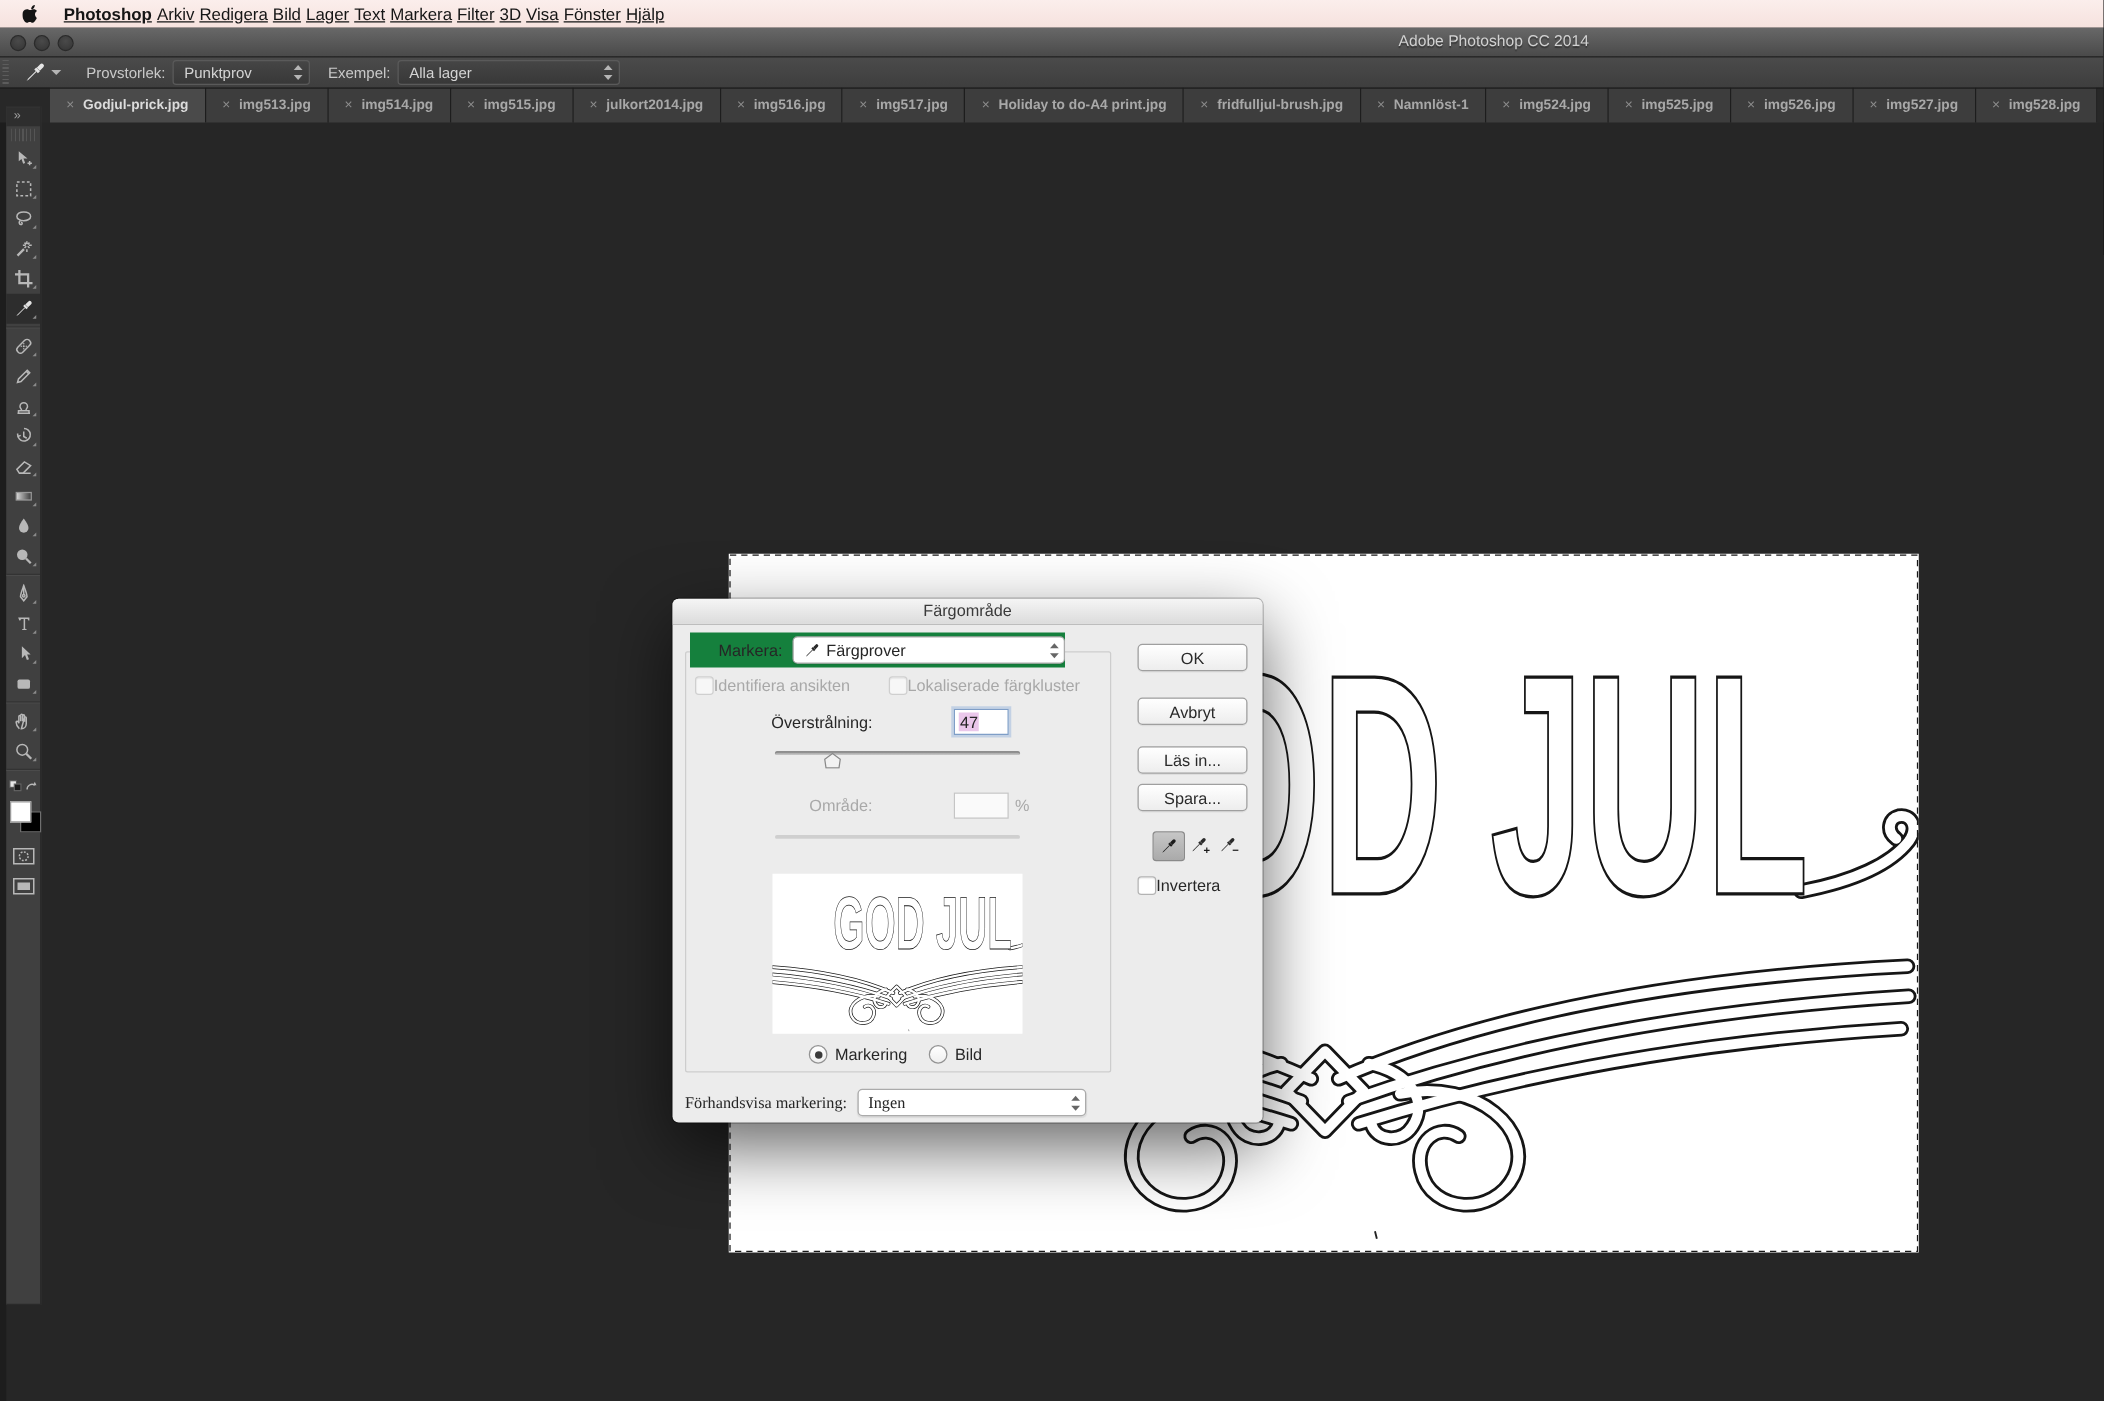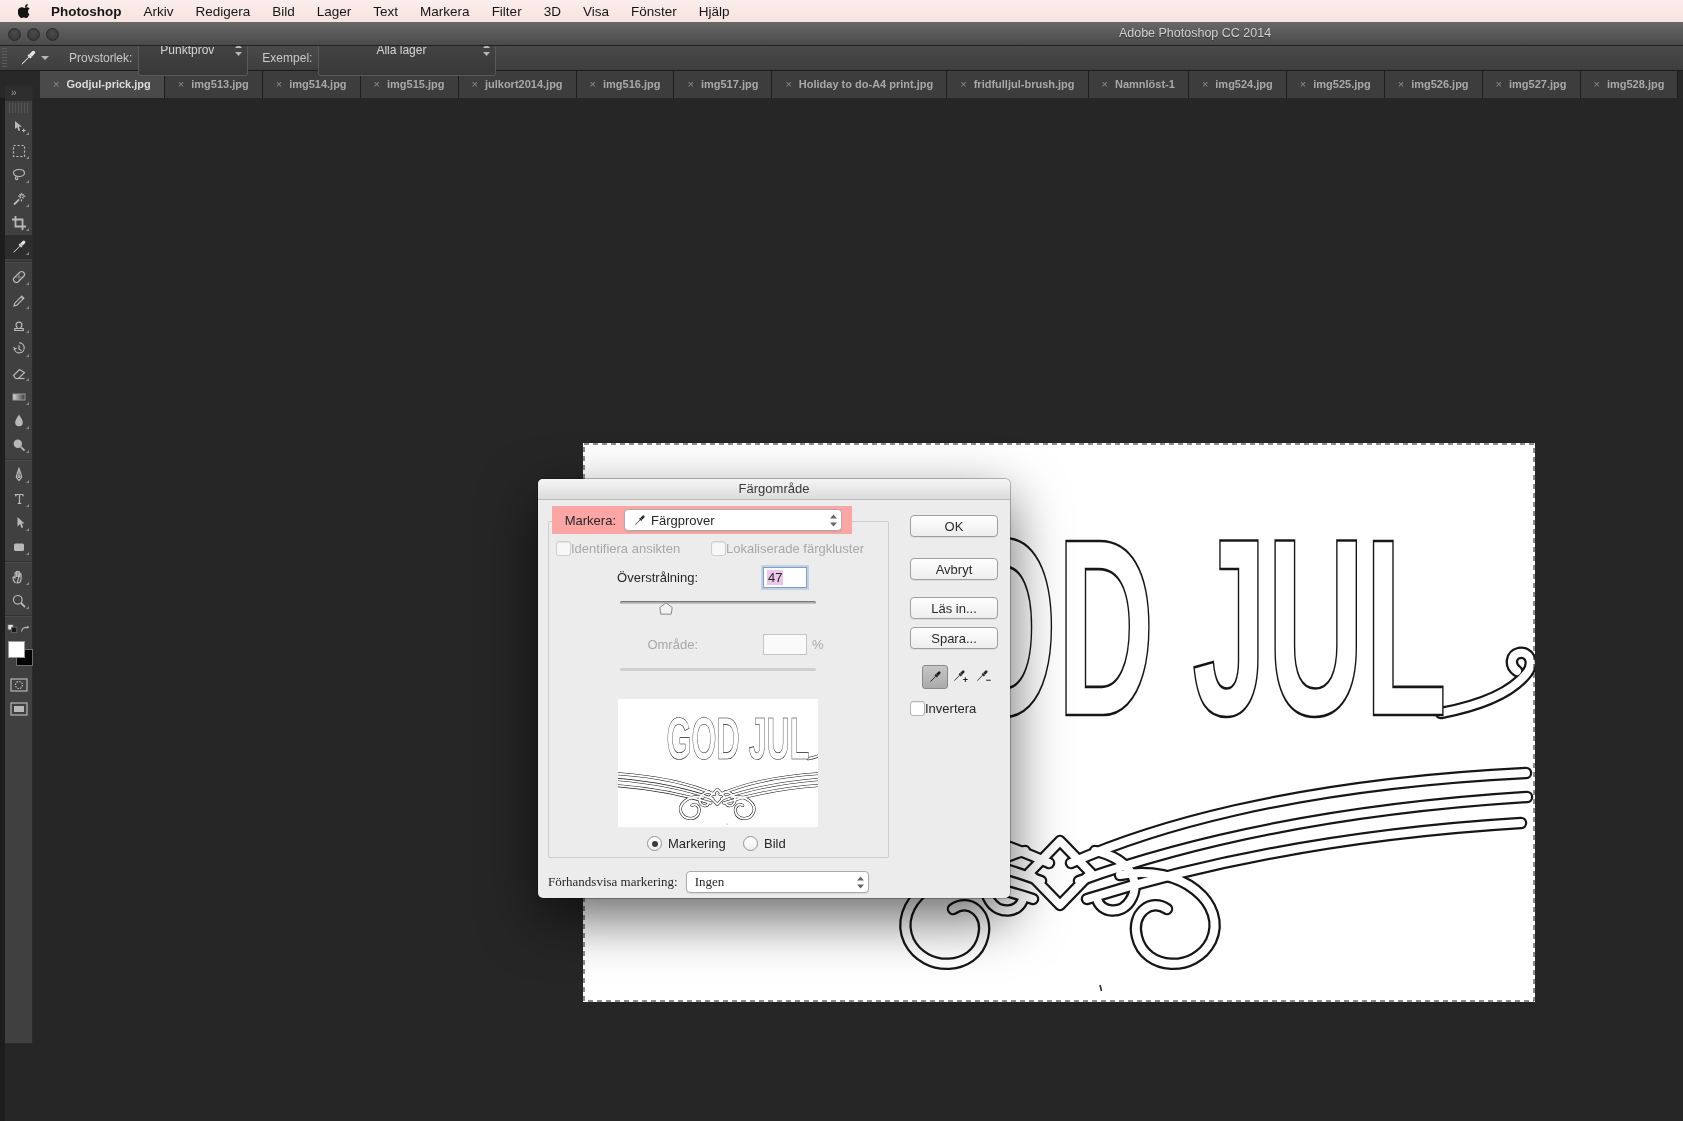--- a/index.html
+++ b/index.html
@@ -4,21 +4,21 @@
 <style>
   html,body{margin:0;padding:0;background:#111;}
   .app{position:relative;width:1683px;height:1121px;overflow:hidden;
        font-family:"Liberation Sans",sans-serif;background:#262626;}
 
   
   .menubar{position:absolute;left:0;top:0;width:100%;height:22px;
     background:linear-gradient(#fbeeec,#f6e2de);display:flex;align-items:center;
     font-size:13.5px;color:#151515;z-index:40;}
   .apple{margin:0 18px 0 18px;display:flex;align-items:center;}
-  .menu-items{display:flex;gap:18px;align-items:center;}
+  .menu-items{display:flex;align-items:center;text-decoration:underline;}
   .menu-item{padding:0 2px;white-space:nowrap;}
   .menu-item.app-name{font-weight:bold;}
 
   
   .titlebar{position:absolute;left:0;top:22px;width:100%;height:23px;
     background:linear-gradient(#686868,#4a4a4a);border-bottom:1px solid #222;z-index:39;}
   .tl{position:absolute;top:6px;width:11px;height:11px;border-radius:50%;
     background:radial-gradient(circle at 50% 35%,#4a4a4a,#343434);border:1px solid #2a2a2a;}
   .tl.c{left:8px}.tl.m{left:27px}.tl.z{left:46px}
   .win-title{position:absolute;left:1000px;width:390px;top:4px;text-align:center;
@@ -29,21 +29,21 @@
     background:linear-gradient(#4b4b4b,#3e3e3e);border-bottom:1px solid #1c1c1c;
     display:flex;align-items:center;color:#c9c9c9;font-size:12px;z-index:38;}
   .grip-v{width:5px;height:20px;margin-left:2px;
     background:repeating-linear-gradient(#5c5c5c 0 1px,transparent 1px 3px);}
   .ob-tool{margin:0 6px 0 12px;display:flex;align-items:center;gap:4px;}
   .caret{width:0;height:0;border-left:4px solid transparent;border-right:4px solid transparent;
     border-top:4px solid #b5b5b5;}
   .ob-label{margin:0 6px 0 14px;}
   .dd-dark{position:relative;background:linear-gradient(#454545,#383838);
     border:1px solid #5a5a5a;border-radius:3px;height:18px;display:flex;align-items:center;
-    color:#d4d4d4;padding:0 20px 16px 8px;justify-content:center;}
+    color:#d4d4d4;padding:0 20px 0 8px;}
   .dd-dark.w1{width:80px}.dd-dark.w2{width:148px}
   .stepper{position:absolute;right:4px;top:2px;}
 
   
   .tabbar{position:absolute;left:0;top:70px;width:100%;height:28px;background:#282828;
     display:flex;align-items:stretch;padding-left:40px;box-sizing:border-box;z-index:10;}
   .tab{display:flex;align-items:center;gap:7px;padding:0 13px;background:#3d3d3d;
     border-right:1px solid #1d1d1d;font-size:11px;font-weight:bold;color:#a8a8a8;
     white-space:nowrap;}
   .tab .close{color:#8d8d8d;font-size:11px;font-weight:normal;}
@@ -86,22 +86,22 @@
 
   
   .dialog{position:absolute;left:538px;top:479px;width:472px;height:419px;background:#ececec;
     border-radius:5px;box-shadow:0 20px 55px rgba(0,0,0,.6),0 0 0 1px rgba(0,0,0,.25);
     z-index:30;font-size:13px;color:#262626;}
   .dlg-title{position:absolute;left:0;top:0;right:0;height:20px;border-radius:5px 5px 0 0;
     background:linear-gradient(#f5f5f5,#dcdcdc);border-bottom:1px solid #bdbdbd;
     text-align:center;line-height:20px;font-size:13px;color:#3a3a3a;}
   .fieldset{position:absolute;left:10px;top:42px;width:341px;height:337px;
     border:1px solid #cdcdcd;border-radius:2px;box-sizing:border-box;}
-  .row-markera{position:absolute;left:14px;top:27px;width:300px;height:28px;background:#fca5a5;
-    display:flex;align-items:center;z-index:2;}
+  .row-markera{position:absolute;left:14px;top:27px;width:300px;height:28px;background:#15803d;
+    display:flex;align-items:center;z-index:2;justify-content:flex-end;}
   .lab-markera{width:64px;text-align:right;margin-right:8px;}
   .dd-light{position:relative;background:#fff;border:1px solid #ababab;border-radius:4px;
     height:22px;box-sizing:border-box;display:flex;align-items:center;gap:5px;
     padding:0 18px 0 8px;box-shadow:0 1px 1px rgba(0,0,0,.08);}
   .dd-light .stepper{right:3px;top:3px;}
   .check{position:absolute;display:flex;align-items:center;gap:0;}
   .cbox{width:13px;height:13px;background:#fff;border:1px solid #b3b3b3;border-radius:3px;
     box-shadow:inset 0 1px 1px rgba(0,0,0,.08);}
   .check.disabled{color:#a8a8a8;}
   .check.disabled .cbox{border-color:#cfcfcf;background:#f7f7f7;}

